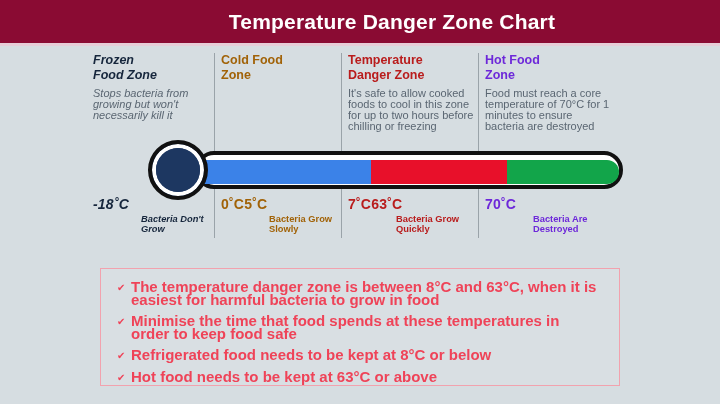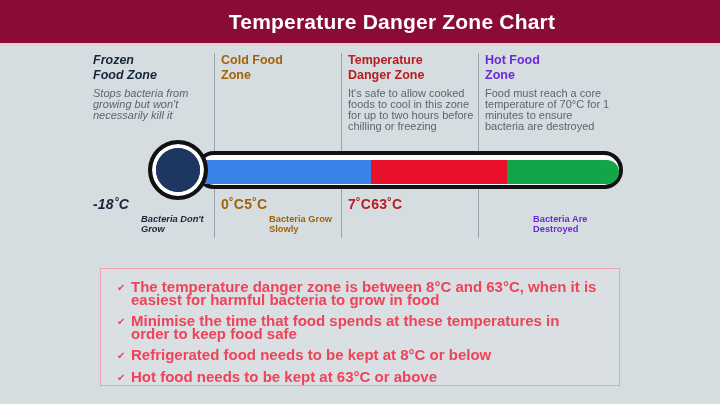--- a/index.html
+++ b/index.html
@@ -251,29 +251,33 @@
       <div class="zone-title t-danger">Temperature
 Danger Zone</div>
       <div class="zone-desc">It's safe to allow cooked
 foods to cool in this zone
 for up to two hours before
 chilling or freezing</div>
       <div class="temp-row">
         <span class="temp-val t-danger">7˚C</span>
         <span class="temp-val t-danger">63˚C</span>
       </div>
+      <div class="temp-caption t-danger">Bacteria Grow Quickly</div>
     </div>
 
     <div class="zone-col c3">
       <div class="zone-title t-hot">Hot Food
 Zone</div>
       <div class="zone-desc">Food must reach a core
 temperature of 70°C for 1
 minutes to ensure
 bacteria are destroyed</div>
+      <div class="temp-row">
+        <span class="temp-val t-hot">70˚C</span>
+      </div>
       <div class="temp-caption t-hot">Bacteria Are Destroyed</div>
     </div>
   </div>
 
   <div class="thermo">
     <div class="thermo-tube">
       <div class="thermo-fill">
         <div class="seg blue"></div>
         <div class="seg red"></div>
         <div class="seg green"></div>

